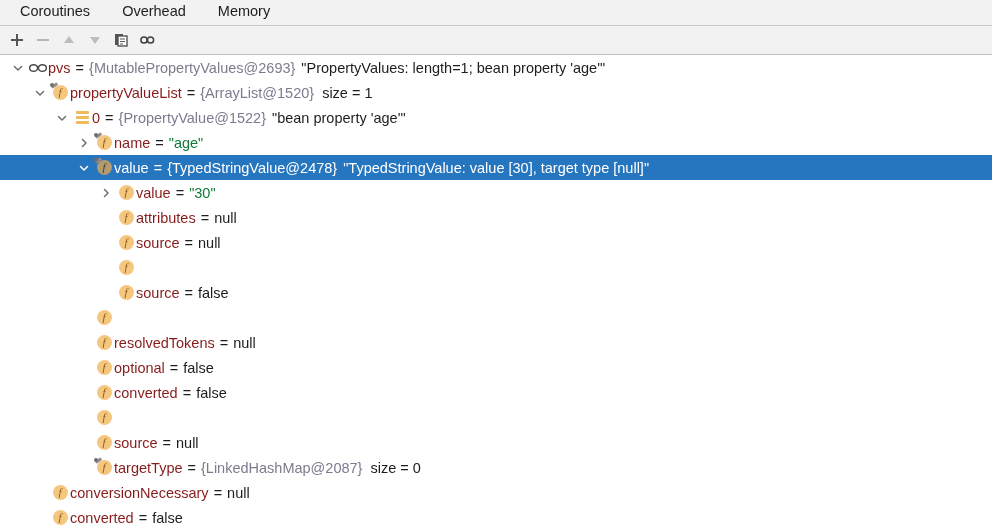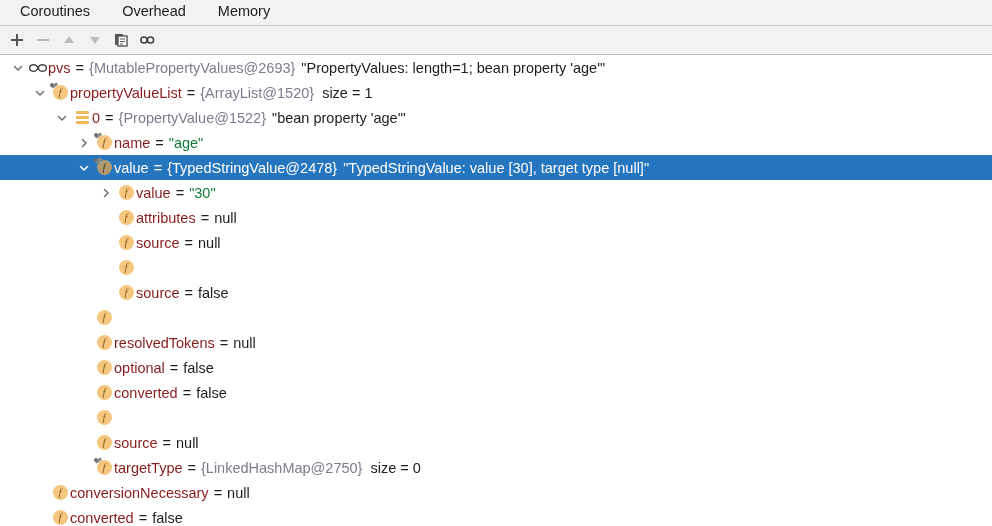--- a/index.html
+++ b/index.html
@@ -392,21 +392,21 @@
         <span class="ic-field">f</span>
       </span>
       <span class="label"><span class="t-name">source</span><span class="sp" style="width: 5px;"></span><span class="t-eq">=</span><span class="sp" style="width: 5px;"></span><span class="t-plain">null</span></span>
     </div>
     <div class="row">
       <span class="indent" style="width: 66px;"></span>
       <span class="twisty"></span>
       <span class="nodeicon">
         <span class="ic-field pinned">f</span>
       </span>
-      <span class="label"><span class="t-name">targetType</span><span class="sp" style="width: 5px;"></span><span class="t-eq">=</span><span class="sp" style="width: 5px;"></span><span class="t-type">{LinkedHashMap@2750}</span><span class="sp" style="width: 6px;"></span><span class="sp" style="width: 2px;"></span><span class="t-size">size = 0</span></span>
+      <span class="label"><span class="t-name">targetType</span><span class="sp" style="width: 5px;"></span><span class="t-eq">=</span><span class="sp" style="width: 5px;"></span><span class="t-type">{LinkedHashMap@2087}</span><span class="sp" style="width: 6px;"></span><span class="sp" style="width: 2px;"></span><span class="t-size">size = 0</span></span>
     </div>
     <div class="row">
       <span class="indent" style="width: 22px;"></span>
       <span class="twisty"></span>
       <span class="nodeicon">
         <span class="ic-field">f</span>
       </span>
       <span class="label"><span class="t-name">conversionNecessary</span><span class="sp" style="width: 5px;"></span><span class="t-eq">=</span><span class="sp" style="width: 5px;"></span><span class="t-plain">null</span></span>
     </div>
     <div class="row">

